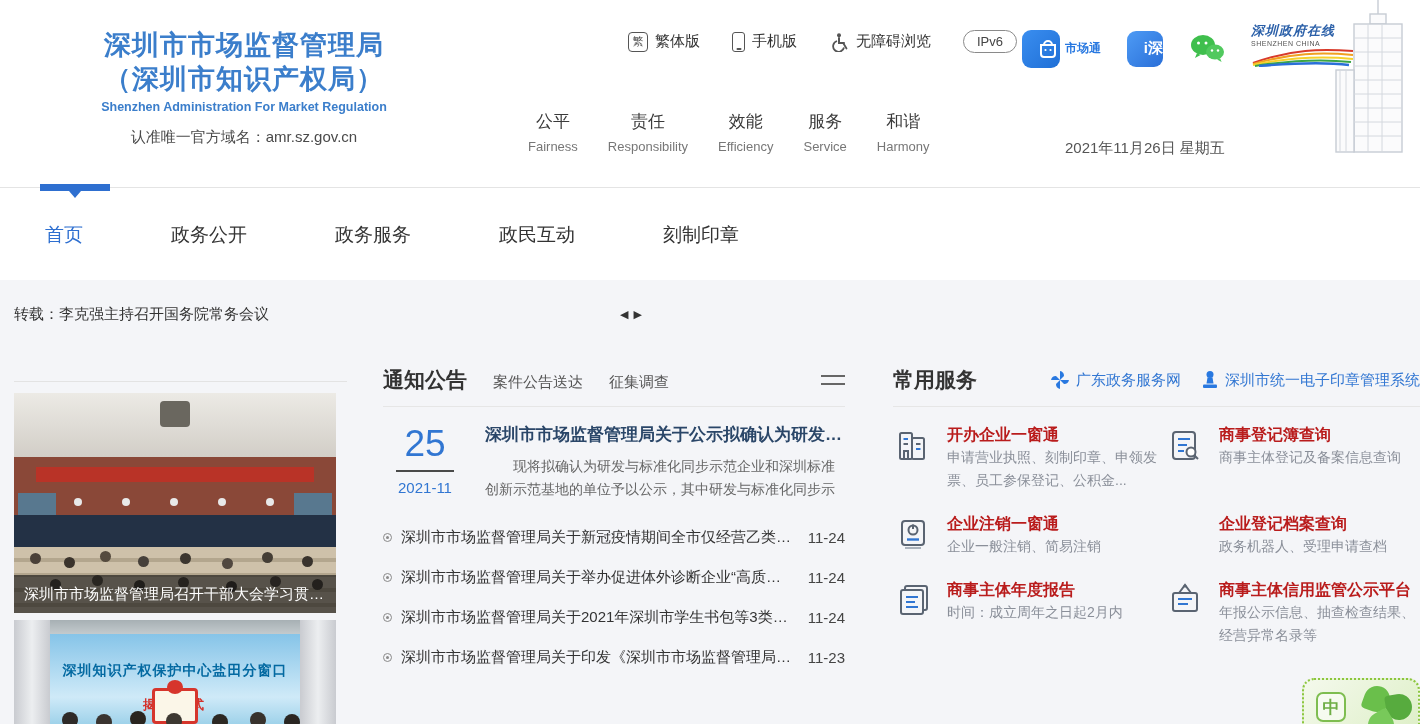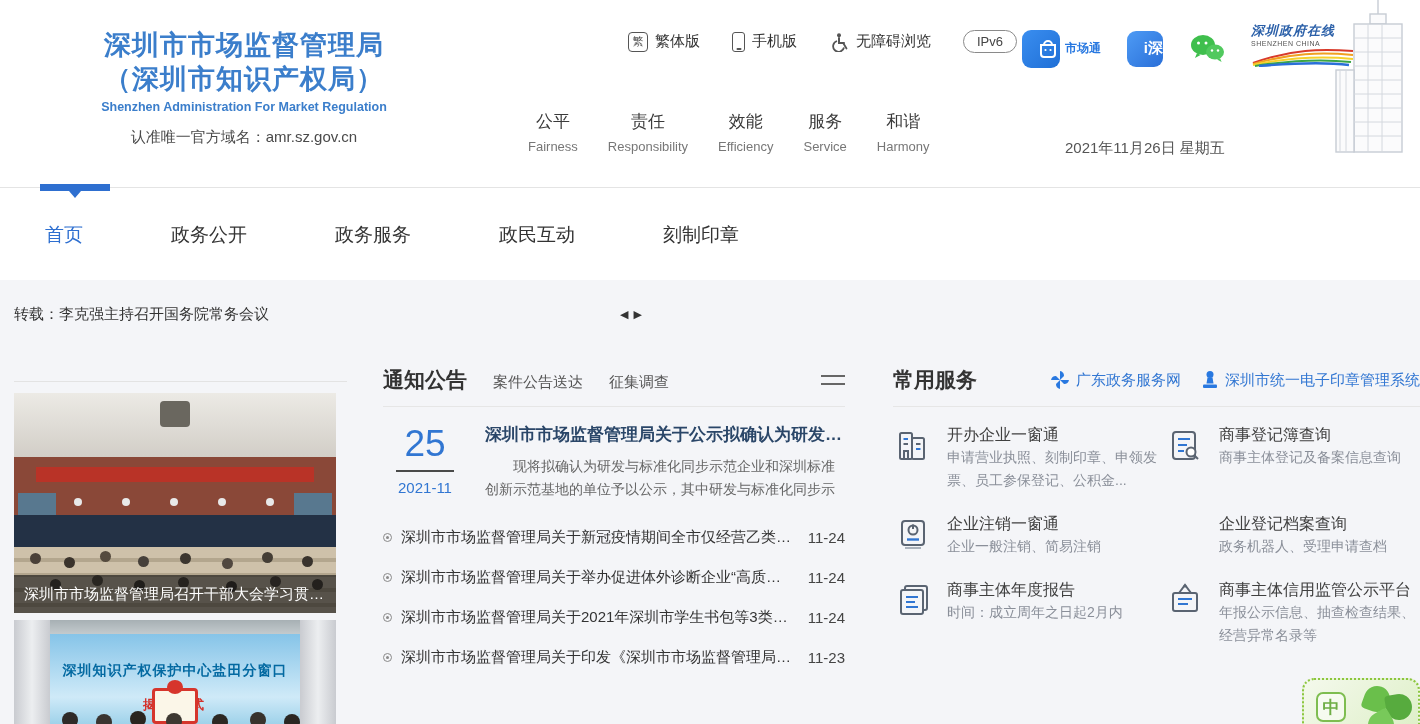--- a/index.html
+++ b/index.html
@@ -138,21 +138,21 @@
   .news-date { flex:none; margin-left:16px; font-size:15px; color:#444; }
 
   
   .services { position:absolute; left:893px; top:366px; width:527px; }
   .svc-links { margin-left:auto; display:flex; gap:20px; align-self:center; }
   .svc-link { display:flex; align-items:center; gap:6px; font-size:15px; color:#3176d2; cursor:pointer; }
   .svc-grid { margin-top:18px; display:grid; grid-template-columns:272px 255px; }
   .svc-item { display:flex; margin-bottom:22px; cursor:pointer; }
   .svc-ic { flex:none; width:40px; height:40px; margin-right:14px; }
   .svc-body { flex:1; min-width:0; }
-  .svc-title { font-size:16px; font-weight:normal; color:#404040; }
+  .svc-title { font-size:16px; font-weight:bold; color:#b91c1c; }
   .svc-desc { font-size:14px; color:#8a8f99; line-height:23px; }
 
   
   .gwidget { position:absolute; left:1302px; top:678px; width:118px; height:60px; border:2px dotted #8cc63f;
              border-radius:12px 12px 0 0; background:linear-gradient(135deg,#f4f9ec,#ddefc6);
              overflow:hidden; cursor:pointer; }
   .gw-char { position:absolute; left:12px; top:12px; width:30px; height:30px; border:2px solid #7ebd50; border-radius:7px;
              color:#6fae45; font-size:17px; font-weight:bold; display:flex; align-items:center; justify-content:center;
              background:rgba(255,255,255,.5); }
   .gw-leaf { position:absolute; width:26px; height:26px; background:#6abf4b; border-radius:50% 50% 50% 4px; }

